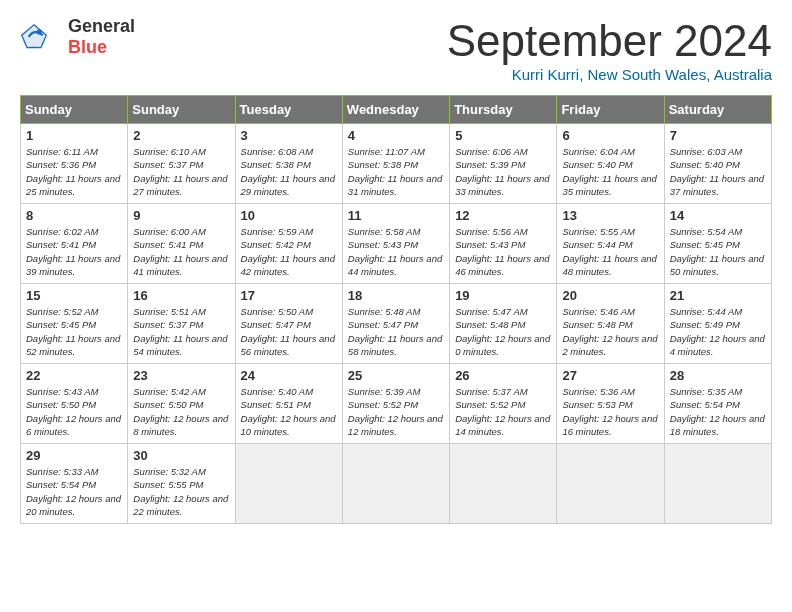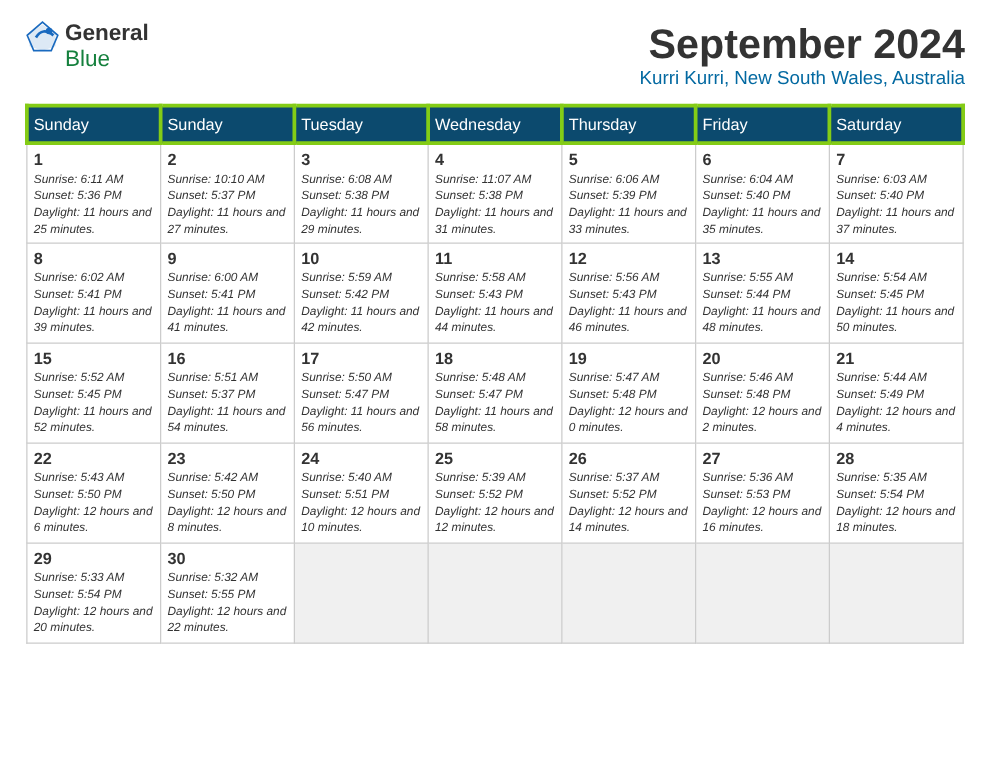--- a/index.html
+++ b/index.html
@@ -11,62 +11,62 @@
       padding: 16px 20px;
     }
     .header-area {
       display: flex;
       justify-content: space-between;
       align-items: flex-start;
       margin-bottom: 12px;
     }
     .logo {
       display: flex;
-      align-items: flex-start;
-      gap: 4px;
+      align-items: center;
+      gap: 20px;
     }
     .logo-text-general {
       font-size: 18px;
       font-weight: bold;
       color: #333;
     }
     .logo-text-blue {
       font-size: 18px;
-      font-weight: normal;
-      color: #15803d;
+      font-weight: bold;
+      color: #ef4444;
     }
     .logo-icon {
       width: 28px;
       height: 28px;
     }
     .title-area {
       text-align: right;
     }
     .calendar-title {
-      font-size: 33px;
-      font-weight: bold;
+      font-size: 44px;
+      font-weight: normal;
       color: #333;
     }
     .calendar-subtitle {
       font-size: 15px;
       color: #0369a1;
     }
     table {
       width: 100%;
       border-collapse: collapse;
       table-layout: fixed;
     }
     th {
-      background-color: #0c4a6e;
+      background-color: #737373;
       color: #fff;
       font-size: 13px;
-      font-weight: normal;
+      font-weight: bold;
       padding: 6px 4px;
       text-align: left;
-      border: 3px solid #84cc16;
+      border: 1px solid #84cc16;
     }
     td {
       border: 1px solid #ccc;
       vertical-align: top;
       padding: 4px 5px;
       font-size: 9.5px;
       color: #333;
       height: 80px;
       background: #fff;
     }
@@ -125,21 +125,21 @@
         <span class="day-number">1</span>
         <div class="day-info">
           <span>Sunrise: 6:11 AM</span><br>
           <span>Sunset: 5:36 PM</span><br>
           <span>Daylight: 11 hours and 25 minutes.</span>
         </div>
       </td>
         <td>
         <span class="day-number">2</span>
         <div class="day-info">
-          <span>Sunrise: 10:10 AM</span><br>
+          <span>Sunrise: 6:10 AM</span><br>
           <span>Sunset: 5:37 PM</span><br>
           <span>Daylight: 11 hours and 27 minutes.</span>
         </div>
       </td>
         <td>
         <span class="day-number">3</span>
         <div class="day-info">
           <span>Sunrise: 6:08 AM</span><br>
           <span>Sunset: 5:38 PM</span><br>
           <span>Daylight: 11 hours and 29 minutes.</span>

